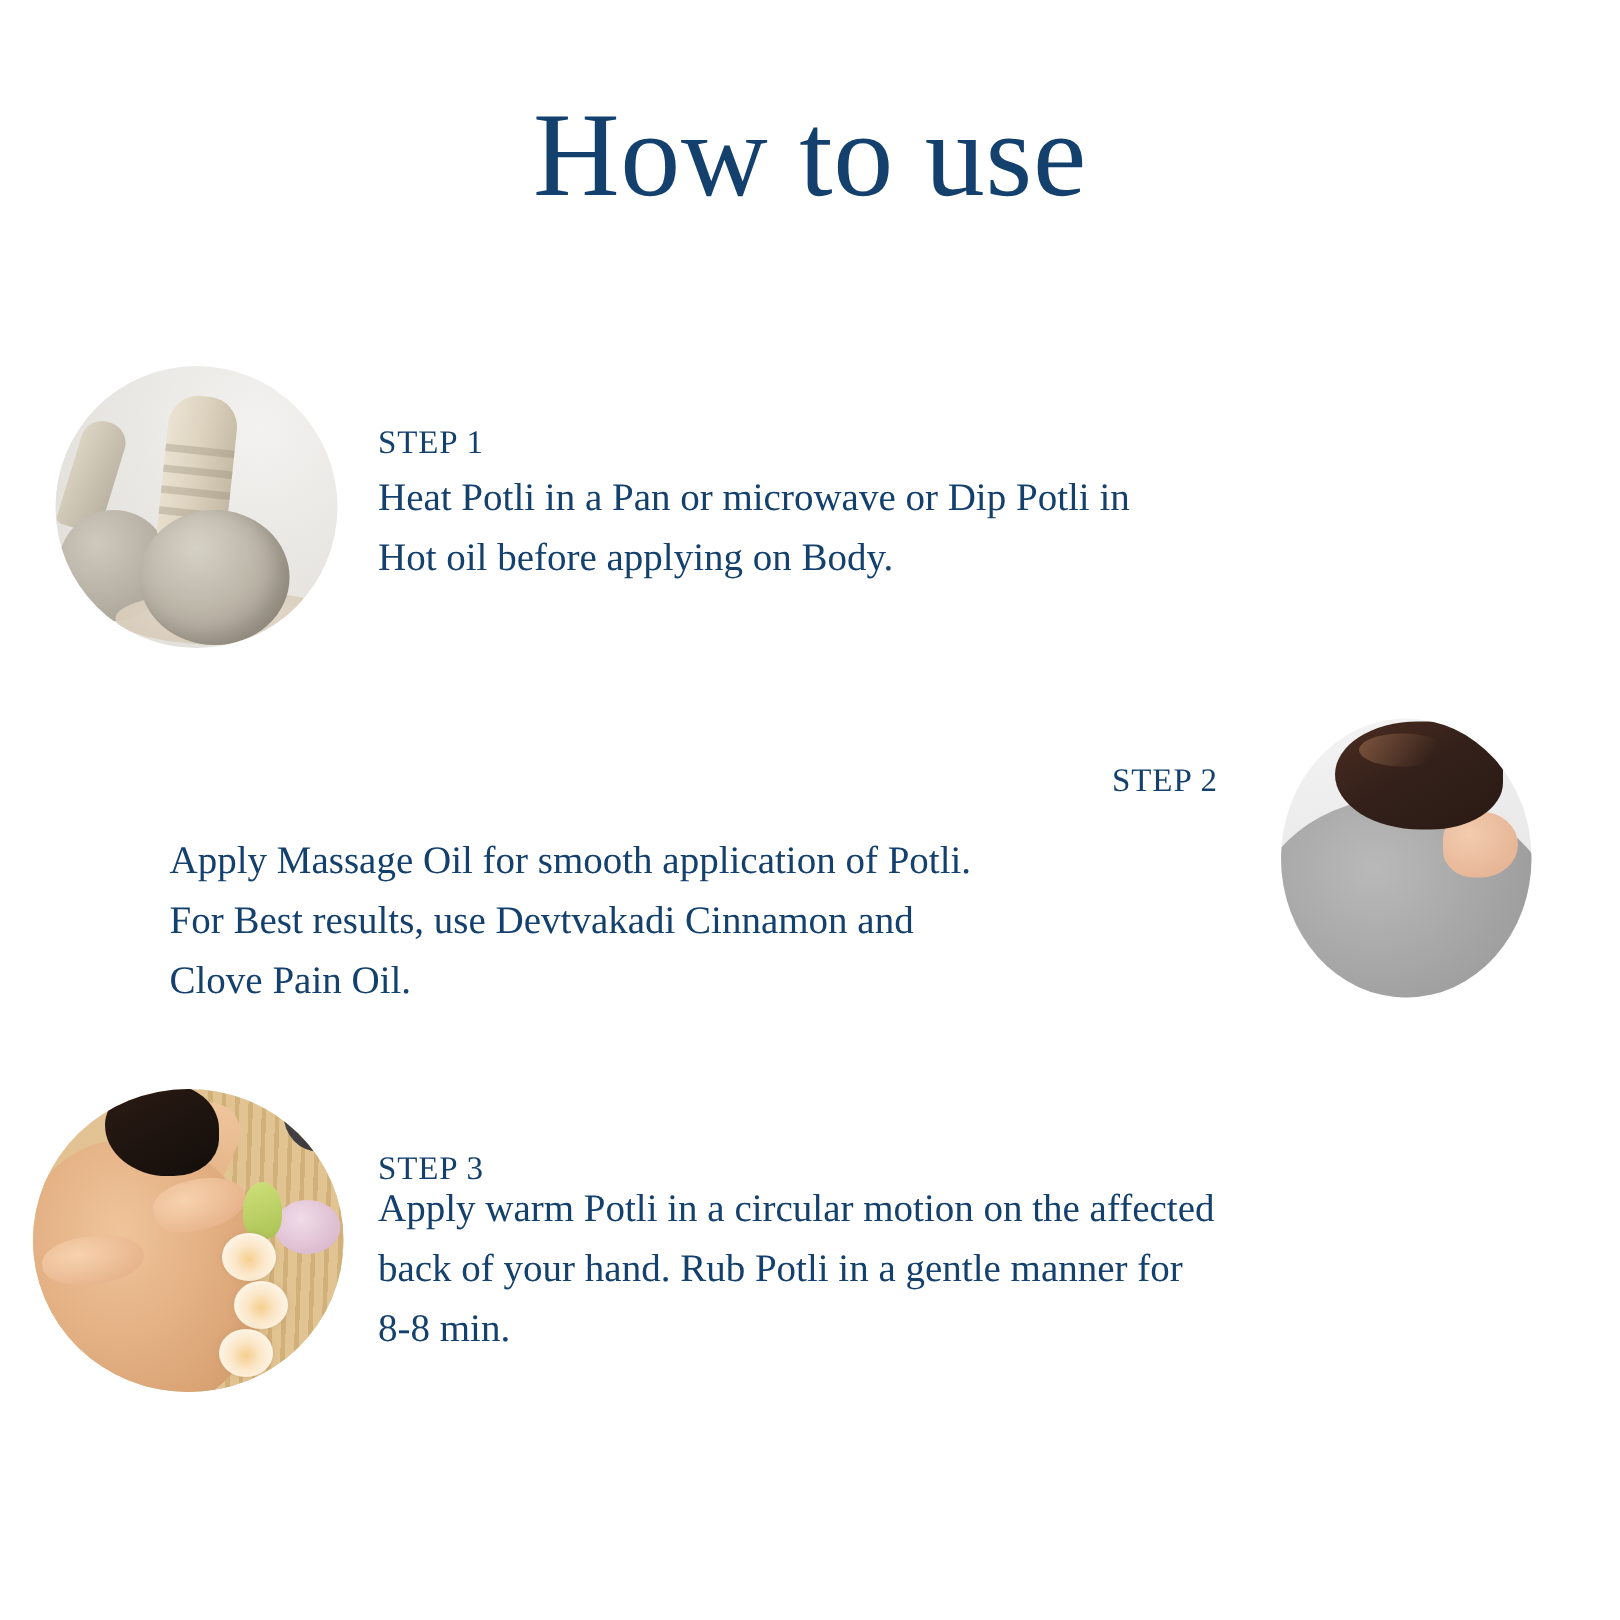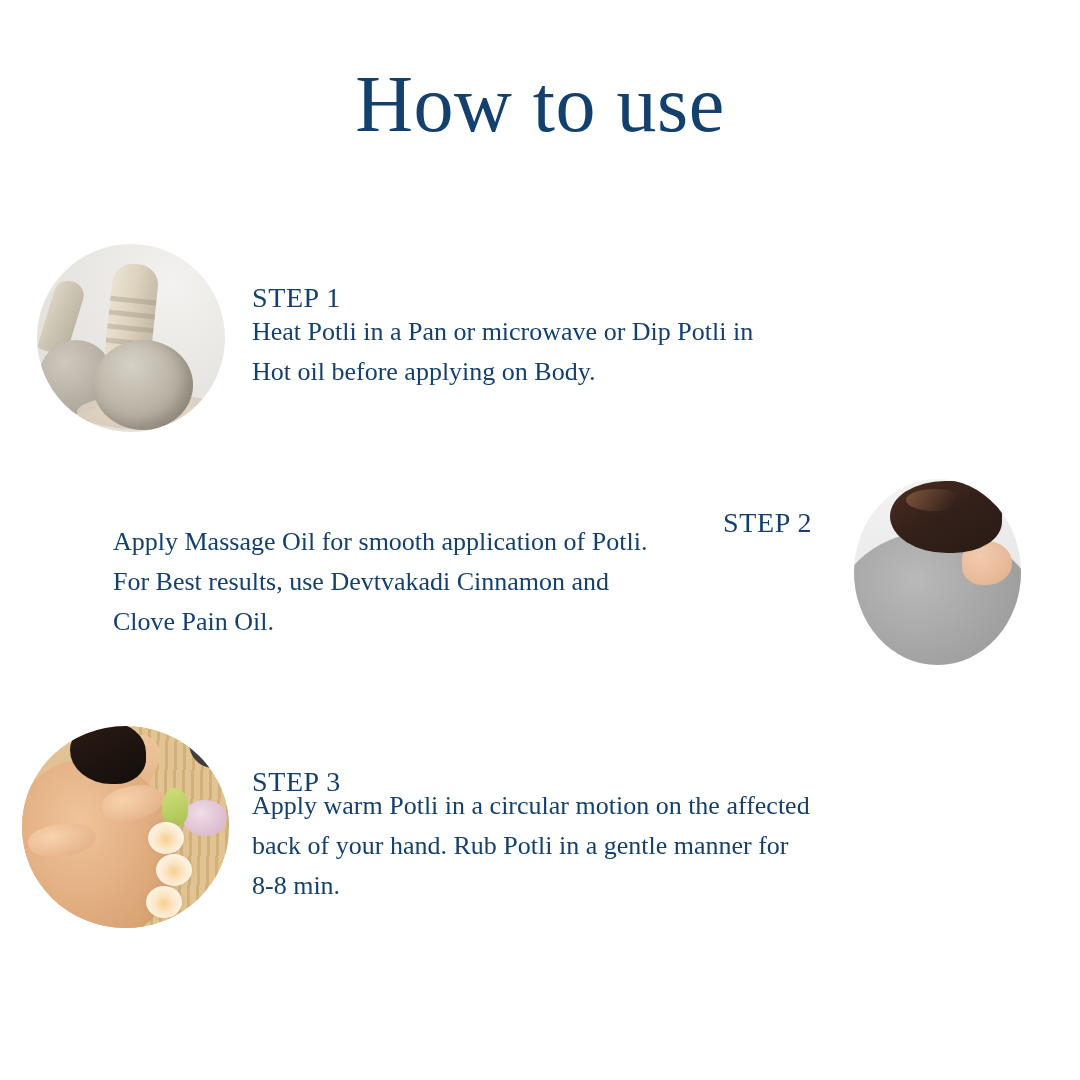--- a/index.html
+++ b/index.html
@@ -32,21 +32,21 @@
     font-weight: 400;
     letter-spacing: 0.5px;
     color: #14406E;
     line-height: 1.05;
   }
 
   
   .step-label {
     position: absolute;
     font-family: "Liberation Serif", "DejaVu Serif", serif;
-    font-size: 28px;
+    font-size: 22px;
     font-weight: 400;
     letter-spacing: 0.6px;
     color: #14406E;
     white-space: nowrap;
   }
   .step-body {
     position: absolute;
     font-family: "Liberation Serif", "DejaVu Serif", serif;
     font-size: 26px;
     font-weight: 400;
@@ -289,21 +289,21 @@
     <div class="neck-skin"></div>
     <div class="neck-pain"></div>
     <div class="neck-body"></div>
     <div class="neck-hand"></div>
     <div class="neck-hair"></div>
     <div class="neck-hair-shine"></div>
   </div>
 
   <div class="step-label" style="left:612px; top:507px; width:200px; text-align:right;">STEP 2</div>
 
-  <div class="step-body" style="left:113px; top:522px;">
+  <div class="step-body" style="left:113px; top:554px;">
     <div>Apply Massage Oil for smooth application of Potli.</div>
     <div>For Best results, use Devtvakadi Cinnamon and</div>
     <div>Clove Pain Oil.</div>
   </div>
 
   <div class="photo photo-massage">
     <div class="mass-mat"></div>
     <div class="mass-dark"></div>
     <div class="mass-bowl"></div>
     <div class="mass-arm"></div>

